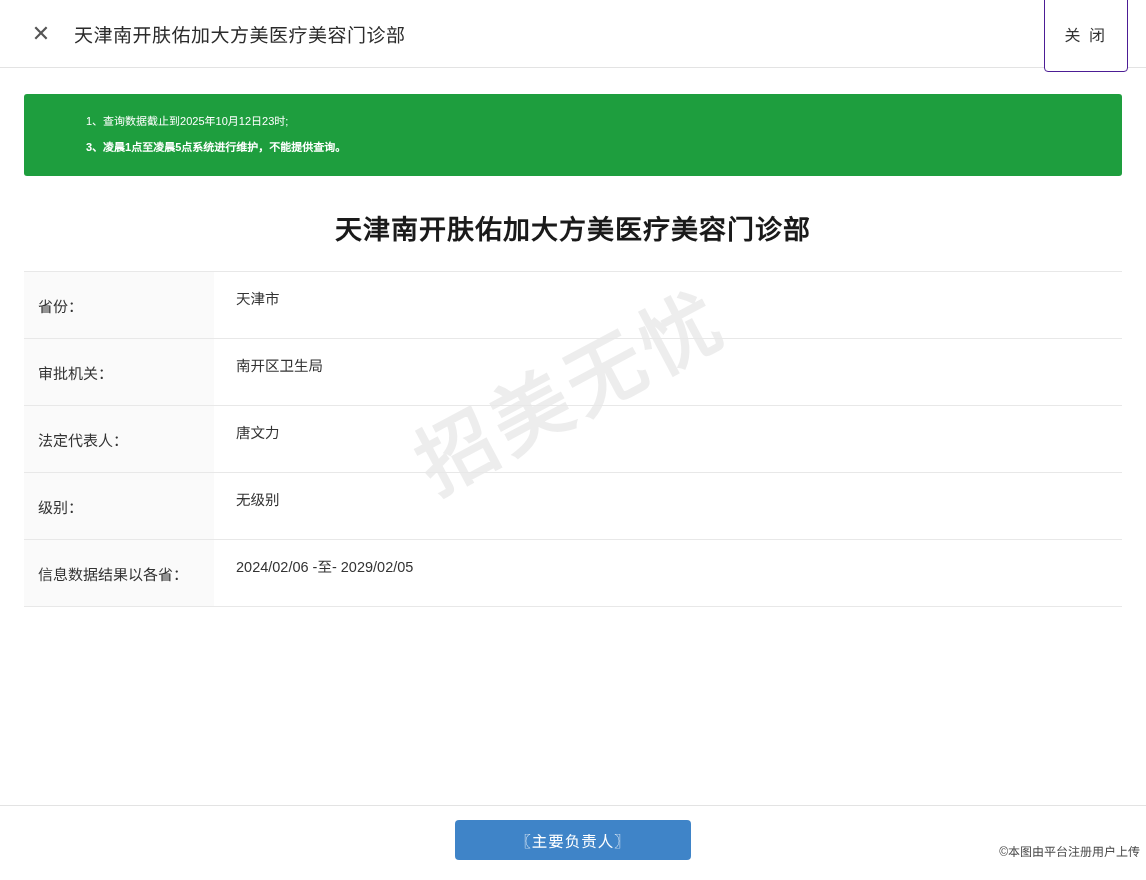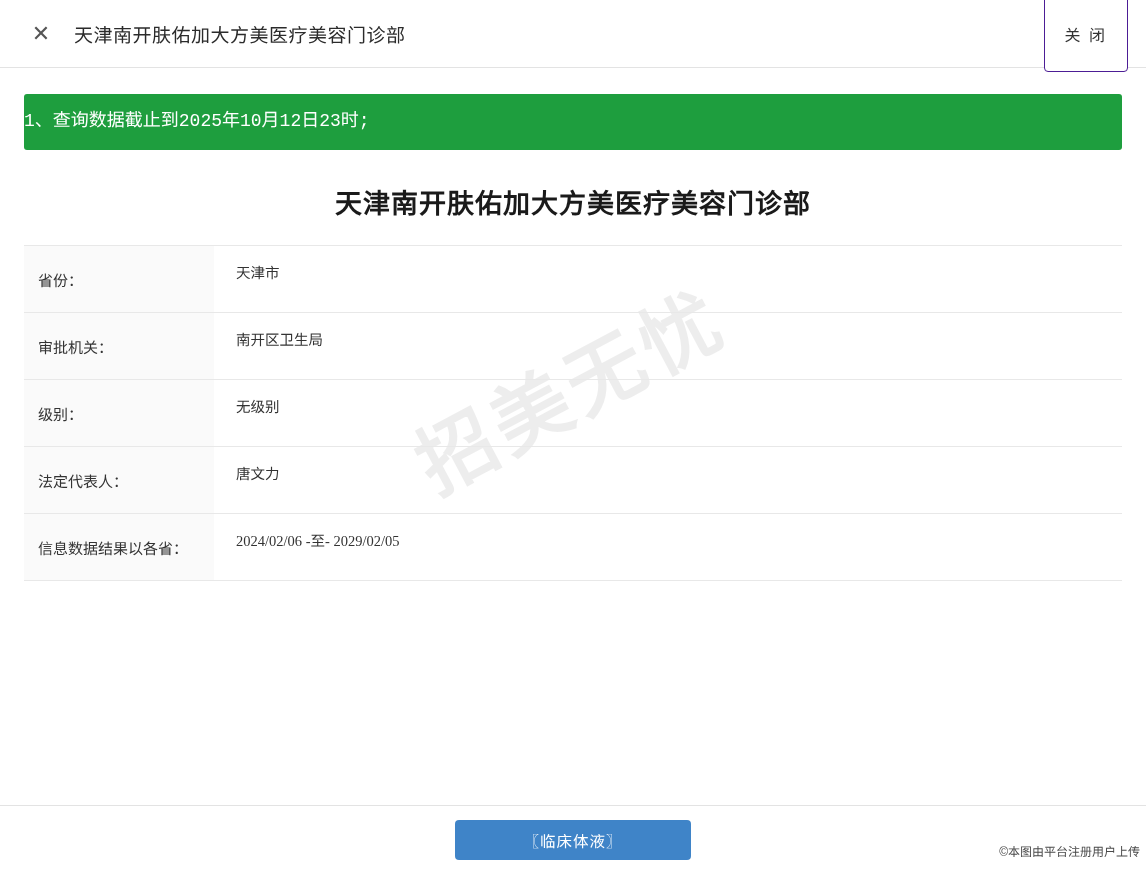--- a/index.html
+++ b/index.html
@@ -57,24 +57,24 @@
 
   
   .notice {
     margin: 26px 24px 0 24px;
     background: #1e9e3e;
     border-radius: 3px;
     padding: 14px 0 16px 0;
     color: #ffffff;
   }
   .notice-line {
-    font-size: 18px;
+    font-size: 11px;
     line-height: 26px;
+    padding-left: 62px;
     white-space: nowrap;
-    font-family: Liberation Mono, monospace;
   }
   .notice-line b { font-weight: bold; }
 
   
   .doc-title {
     text-align: center;
     font-size: 27px;
     font-weight: bold;
     color: #1a1a1a;
     margin-top: 32px;
@@ -82,21 +82,20 @@
     letter-spacing: 1px;
   }
 
   
   .info-table {
     margin: 0 24px;
     border-collapse: collapse;
     width: calc(100% - 48px);
     position: relative;
     z-index: 2;
-    font-family: Liberation Serif, serif;
   }
   .info-table tr { border-bottom: 1px solid #e8e8e8; }
   .info-table tr:first-child { border-top: 1px solid #e8e8e8; }
   .info-table th {
     width: 190px;
     text-align: left;
     font-weight: normal;
     font-size: 15px;
     color: #333;
     padding: 15px 0 15px 14px;
@@ -166,47 +165,48 @@
 <body>
 
 <div class="header">
   <div class="close-x">✕</div>
   <div class="header-title">天津南开肤佑加大方美医疗美容门诊部</div>
   <button class="close-btn">关 闭</button>
 </div>
 
 <div class="notice">
   <div class="notice-line"><span>1、查询数据截止到2025年10月12日23时;</span></div>
+  <div class="notice-line"><b>3、凌晨1点至凌晨5点系统进行维护，不能提供查询。</b></div>
 </div>
 
 <div class="doc-title">天津南开肤佑加大方美医疗美容门诊部</div>
 
 <div class="watermark">招美无忧</div>
 
 <table class="info-table">
   <tbody>
     <tr>
       <th>省份：</th>
       <td>天津市</td>
     </tr>
     <tr>
       <th>审批机关：</th>
       <td>南开区卫生局</td>
     </tr>
     <tr>
+      <th>法定代表人：</th>
+      <td>唐文力</td>
+    </tr>
+    <tr>
       <th>级别：</th>
       <td>无级别</td>
     </tr>
     <tr>
-      <th>法定代表人：</th>
-      <td>唐文力</td>
-    </tr>
-    <tr>
       <th>信息数据结果以各省：</th>
       <td>2024/02/06 -至- 2029/02/05</td>
     </tr>
   </tbody>
 </table>
 
 <div class="footer">
-  <button class="footer-btn">〖临床体液〗</button>
+  <button class="footer-btn">〖主要负责人〗</button>
   <div class="copyright">©本图由平台注册用户上传</div>
 </div>
 
 </body></html>

